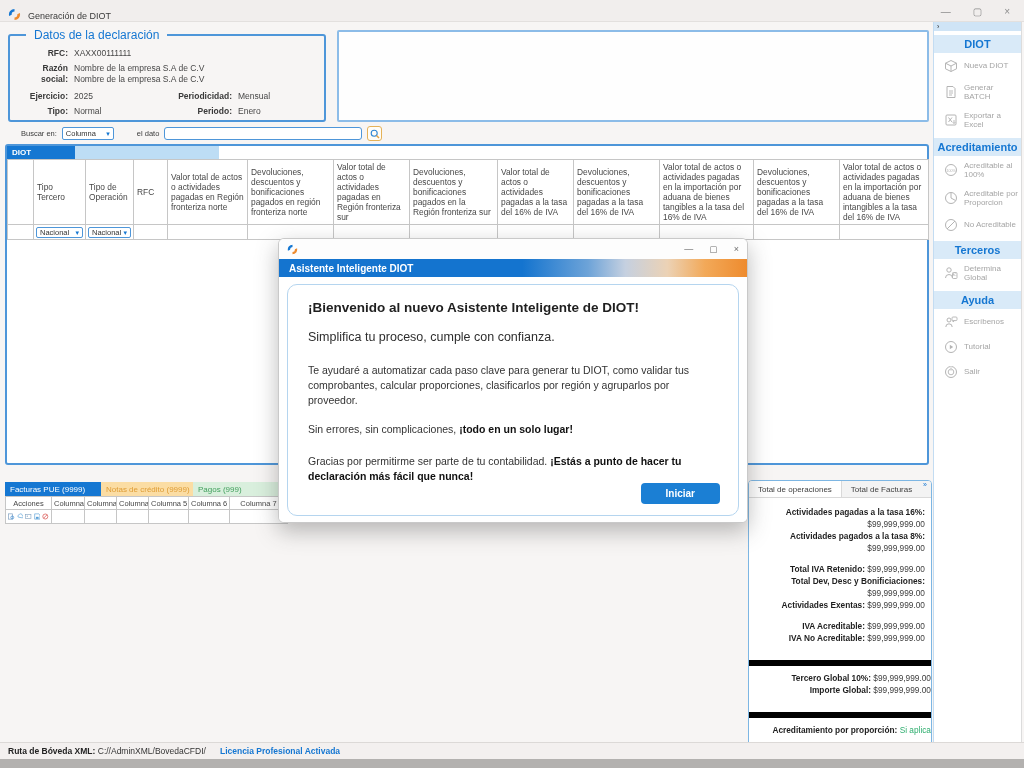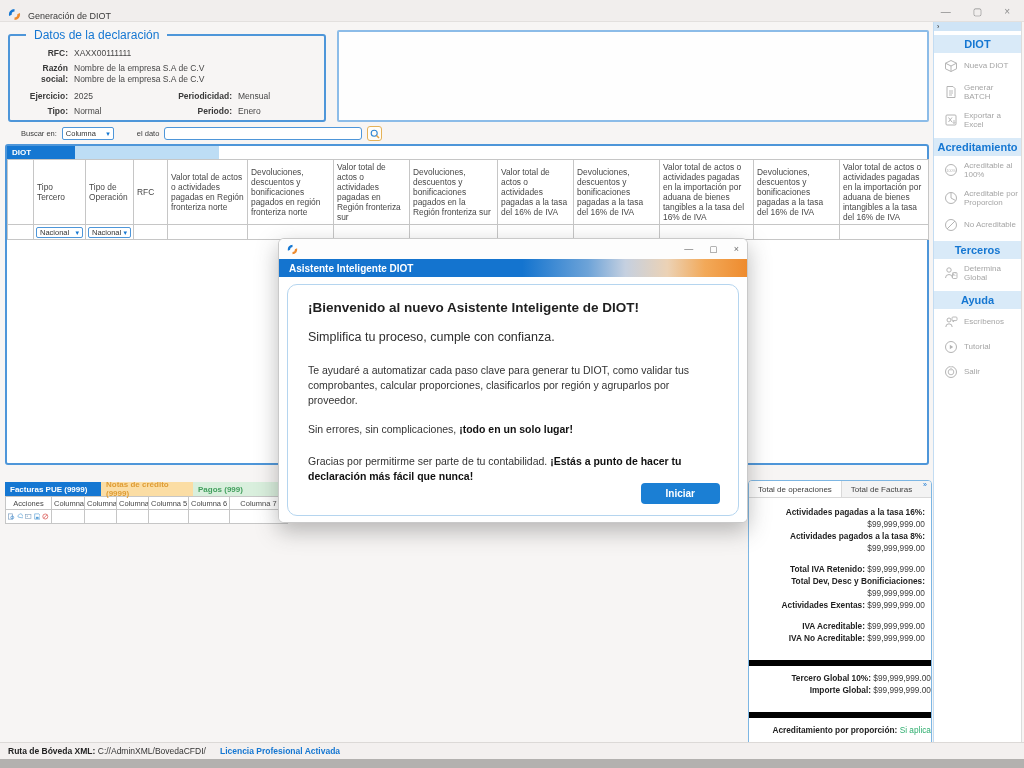--- a/index.html
+++ b/index.html
@@ -52,21 +52,21 @@
   table.grid { border-collapse:collapse; table-layout:fixed; }
   .diot-grid { width:920px; }
   .diot-grid th { border:1px solid #c6c6c6; background:#fff; font-weight:normal; font-size:8.4px;
     color:#474747; text-align:left; vertical-align:middle; padding:2px 3px; line-height:1.2; height:44px; }
   .diot-grid td { border:1px solid #c6c6c6; height:15px; padding:1px 2px; background:#fff; }
   .cell-select { height:11px; font-size:7.5px; }
 
   
   .fact-panel { position:absolute; left:5px; top:482px; width:282px; }
   .fact-tabs { display:flex; height:14px; font-size:8px; }
-  .fact-tab { display:flex; align-items:center; padding-left:5px;font-weight:bold; }
+  .fact-tab { display:flex; align-items:center; padding-left:5px; }
   .fact-tab.t0 { width:96px; background:#1577d2; color:#fff; }
   .fact-tab.t1 { width:92px; background:#fbdda4; color:#de9c35; }
   .fact-tab.t2 { width:92px; background:#d9efdd; color:#43a05e; }
   .fact-grid { width:282px; background:#fff; }
   .fact-grid th { border:1px solid #c6c6c6; font-weight:normal; font-size:7.5px; color:#474747;
     text-align:center; height:13px; padding:0 2px; overflow:hidden; white-space:nowrap; background:#fff; }
   .fact-grid td { border:1px solid #c6c6c6; height:14px; padding:0 2px; background:#fff; overflow:hidden; }
   .act-icons { display:flex; gap:2px; align-items:center; }
 
   

